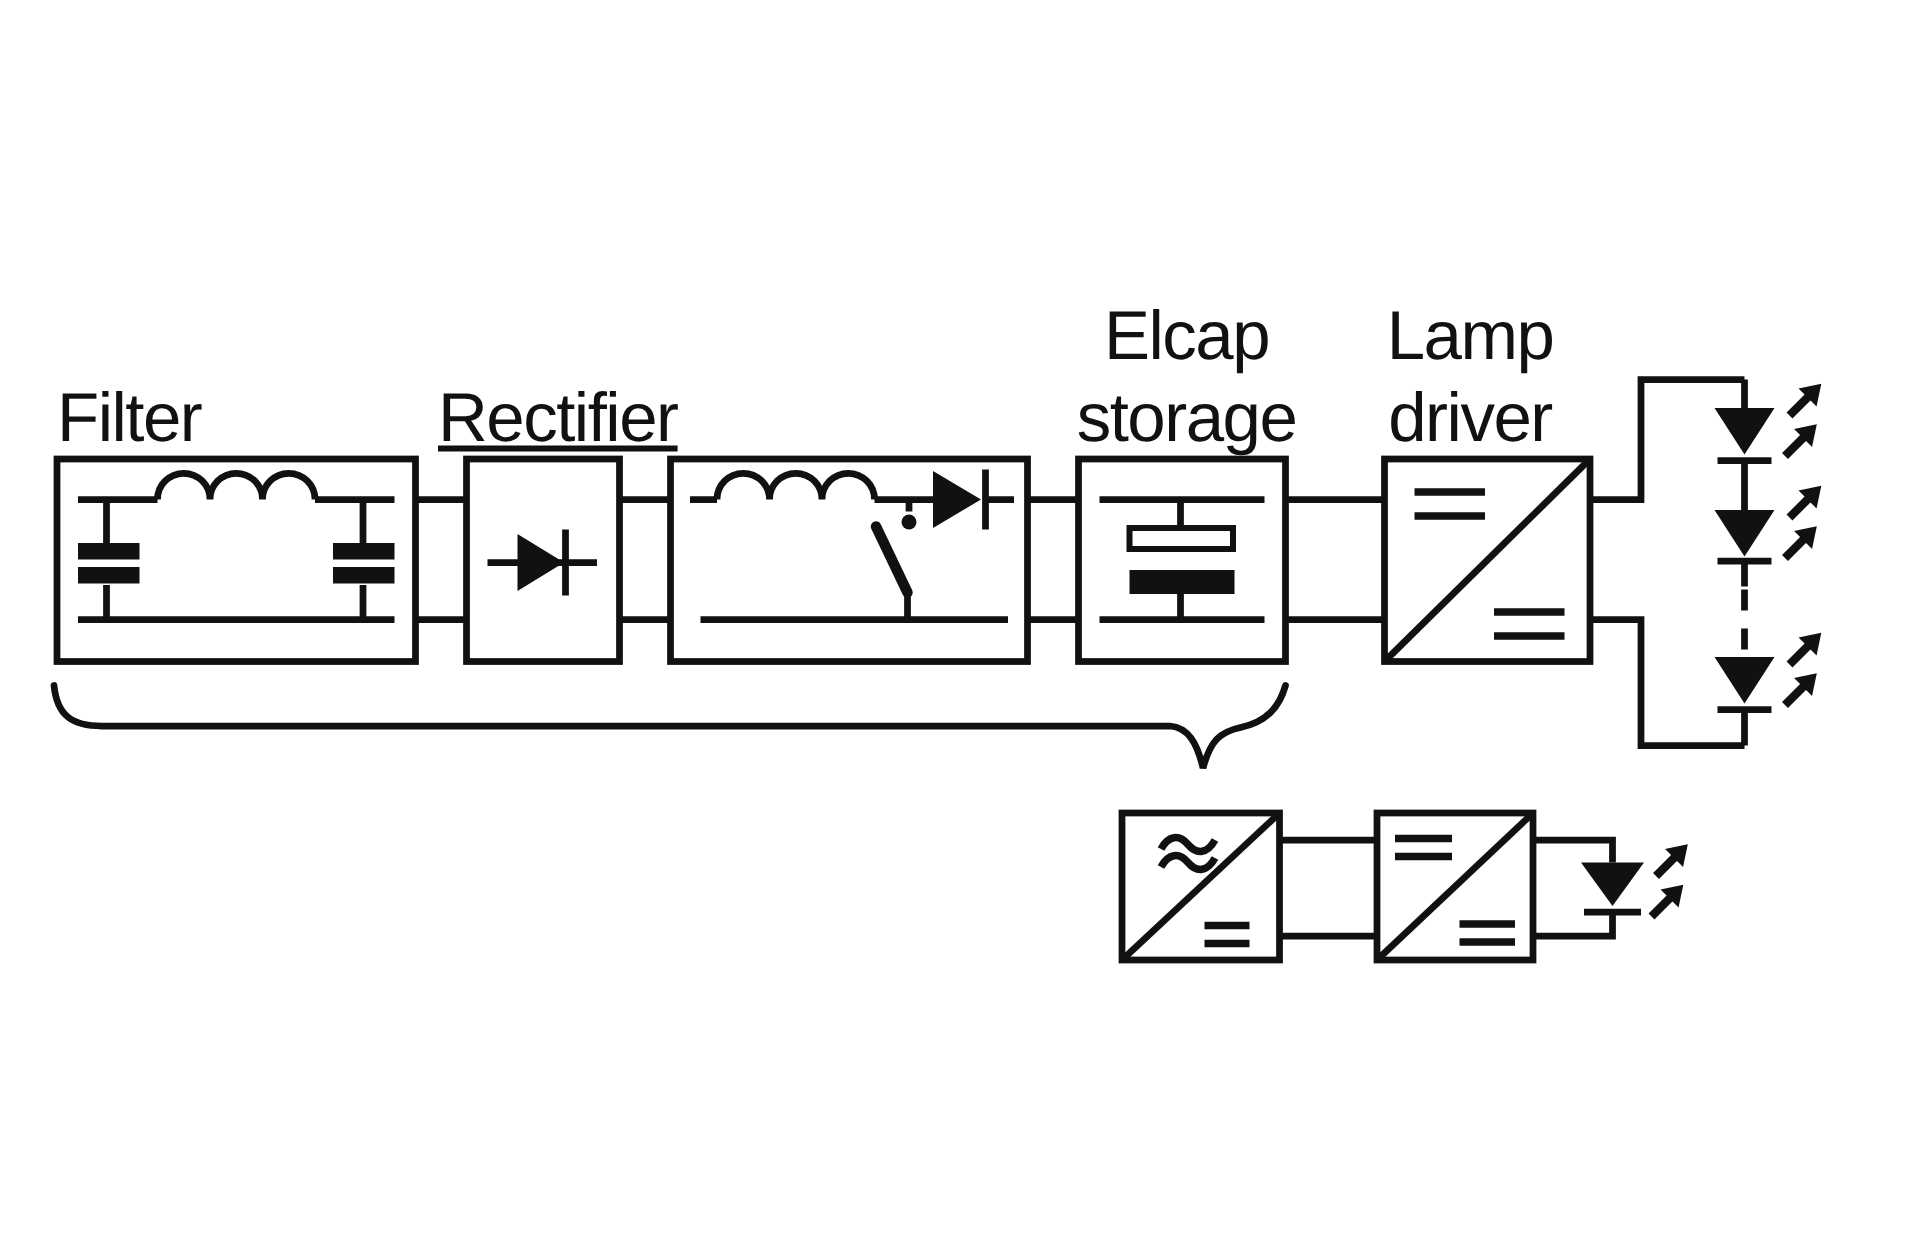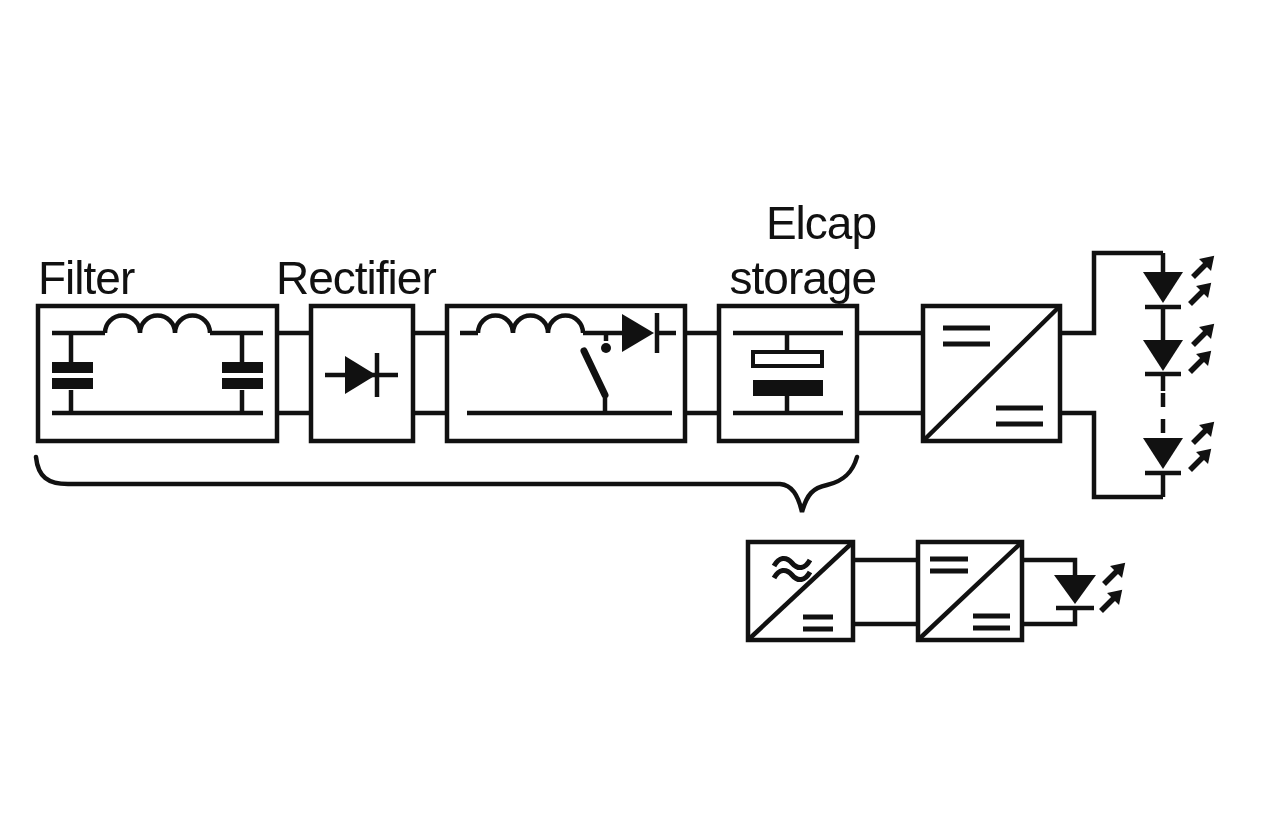--- a/index.html
+++ b/index.html
@@ -15,21 +15,21 @@
   .lbl {
     position: absolute;
     color: #111111;
     font-size: 46px;
     font-weight: 400;
     letter-spacing: -1px;
     line-height: 55px;
     white-space: pre-line;
     text-align: center;
   }
-  .lbl.center { text-align: right; }
+  .lbl.center { text-align: center; }
 </style>
 </head>
 <body>
 
 <div class="stage">
 
   <svg width="1280" height="824" viewBox="0 0 1280 824" fill="none" stroke="#111111" stroke-width="4.5">
     <defs>
       <g id="ne-arrow">
           <polygon points="0,-2.8 17,-2.8 17,-8.5 30,0 17,8.5 17,2.8 0,2.8"></polygon>
@@ -148,17 +148,19 @@
         <path d="M1056 608 H1094"></path>
       </g>
       <g fill="#111111" stroke="none">
         <use href="#ne-arrow" transform="translate(1104,584) rotate(-45)"></use>
         <use href="#ne-arrow" transform="translate(1101,611) rotate(-45)"></use>
       </g>
     </g>
   </svg>
 
   <div class="lbl" style="left:38px; top:251px;">Filter</div>
-  <div class="lbl" style="left:276px; top:251px;">Rectifier</div>
+  <div class="lbl" style="left:292px; top:251px;text-decoration:underline;">Rectifier</div>
   <div class="lbl center" style="left:706px; top:196px; width:170px;">Elcap
 storage</div>
+  <div class="lbl center" style="left:900px; top:196px; width:160px;">Lamp
+driver</div>
 
 </div>
 
 </body></html>

